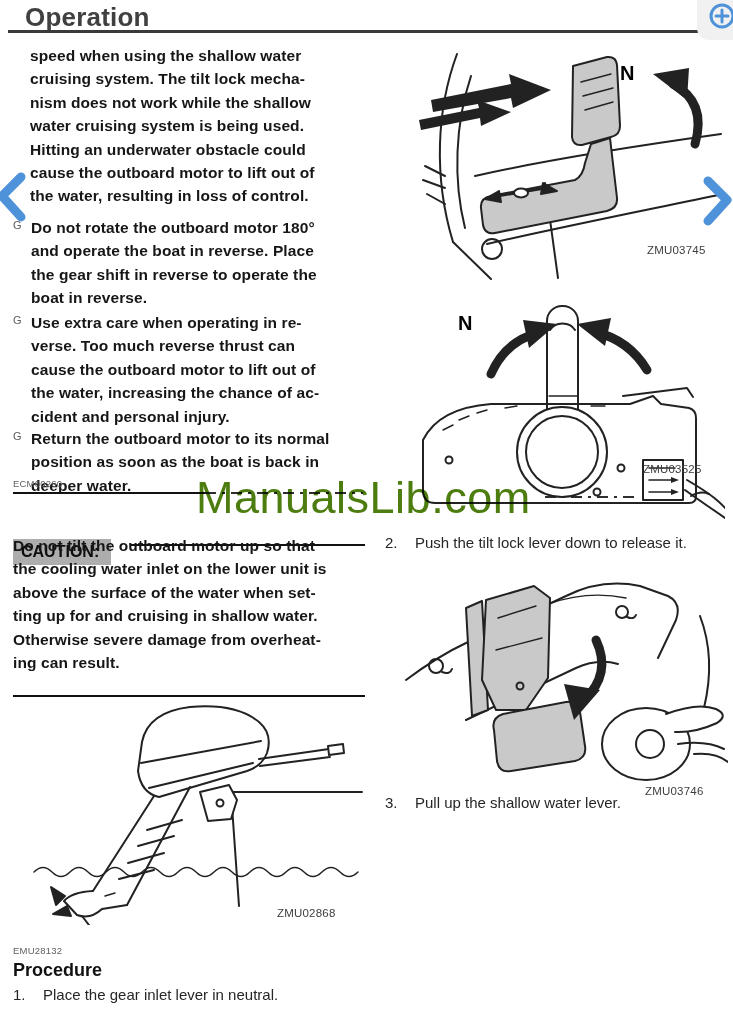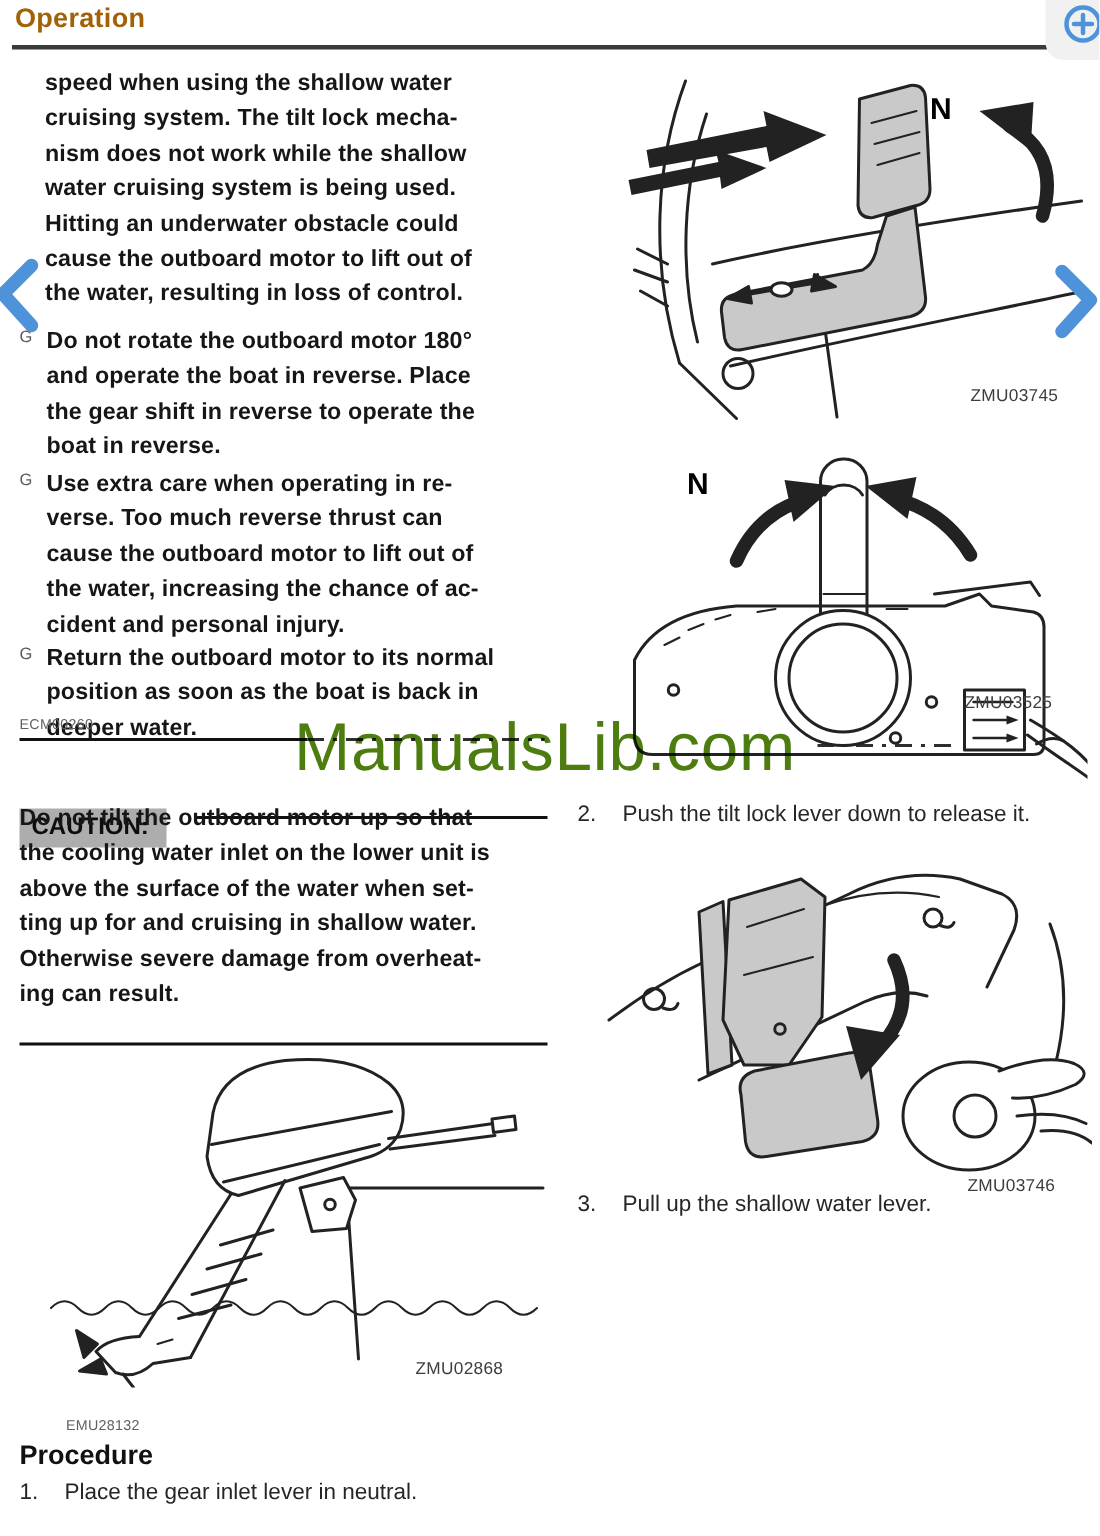--- a/index.html
+++ b/index.html
@@ -1,19 +1,19 @@
 <!DOCTYPE html>
 <html><head>
 <meta charset="utf-8">
 <style>
   html,body{margin:0;padding:0;background:#fff;}
   .page{position:relative;width:733px;height:1024px;background:#ffffff;overflow:hidden;
         font-family:"Liberation Sans", sans-serif;color:#1a1a1a;}
   .abs{position:absolute;}
-  .title{font-size:18px;font-weight:800;letter-spacing:0.2px;color:#a16207;}
+  .title{font-size:26px;font-weight:800;letter-spacing:0.2px;color:#404040;margin-left:15px;}
   .title-rule{background:#3a3a3a;height:3px;}
   .bodytext{font-size:15.5px;font-weight:700;line-height:23.4px;white-space:pre-line;letter-spacing:0.1px;color:#161616;}
   .bullet{display:flex;align-items:flex-start;}
   .bullet .marker{width:18px;flex:0 0 18px;font-size:11px;color:#5a5a5a;font-weight:400;padding-top:3px;}
   .codelabel{font-size:9.5px;color:#616161;letter-spacing:0.2px;}
   .caution-box{background:#adadad;padding:4px 12px 4px 8px;font-size:16px;font-weight:800;color:#0d0d0d;display:inline-block;}
   .rule{background:#111;height:2px;}
   .dashdot{height:2px;background:repeating-linear-gradient(90deg,#2e2e2e 0 11px,transparent 11px 17px,#2e2e2e 17px 20px,transparent 20px 26px);}
   .figlabel{font-size:11.5px;color:#3d3d3d;letter-spacing:0.2px;}
   .step{display:flex;font-size:15px;font-weight:400;color:#262626;}
@@ -128,21 +128,21 @@
 
       <path fill="#fff" d="M63,191 Q42,192 34,201 L47,215 Q60,220 72,209 L97,205"></path>
       <path fill="#222" d="M35,196 L21,187 L26,205 Z"></path>
       <path fill="#222" d="M37,206 L23,214 L41,216 Z"></path>
       <path d="M52,216 L59,225"></path>
       <path d="M75,196 L85,193" stroke-width="1.4"></path>
     </g>
   </svg>
   <div class="abs figlabel" style="left:277px;top:907px;">ZMU02868</div>
 
-  <div class="abs codelabel" style="left:13px;top:945px;margin-left:31px;">EMU28132</div>
+  <div class="abs codelabel" style="left:13px;top:945px;">EMU28132</div>
   <div class="abs proc" style="left:13px;top:960px;">Procedure</div>
   <div class="abs step" style="left:13px;top:986px;width:360px;">
     <span class="num">1.</span>
     <span>Place the gear inlet lever in neutral.</span>
   </div>
 
   <svg class="abs fig" style="left:395px;top:48px;" width="330" height="232" viewBox="0 0 330 232">
     <g fill="none" stroke="#222" stroke-width="2" stroke-linejoin="round" stroke-linecap="round">
 
       <path d="M62,6 C42,60 38,128 58,194"></path>
@@ -164,21 +164,21 @@
       <path fill="#222" d="M148,135 L162,143 L146,146 Z"></path>
       <ellipse cx="126" cy="145" rx="7" ry="4.5" fill="#fff"></ellipse>
 
       <path fill="#222" stroke="none" d="M36,52 L116,36 L114,26 L156,42 L118,60 L116,50 L38,64 Z"></path>
       <path fill="#222" stroke="none" d="M24,72 L84,60 L82,52 L116,64 L86,78 L85,70 L26,82 Z"></path>
       <path d="M300,96 Q312,54 278,36" stroke-width="9"></path>
       <path fill="#222" stroke="none" d="M292,52 L258,26 L294,20 Z"></path>
     </g>
   </svg>
   <div class="abs nlabel" style="left:620px;top:62px;">N</div>
-  <div class="abs figlabel" style="left:647px;top:258px;">ZMU03745</div>
+  <div class="abs figlabel" style="left:647px;top:244px;">ZMU03745</div>
 
   <svg class="abs fig" style="left:395px;top:300px;" width="330" height="222" viewBox="0 0 330 222">
     <g fill="none" stroke="#222" stroke-width="2" stroke-linejoin="round" stroke-linecap="round">
 
       <rect x="152" y="6" width="31" height="132" rx="15" fill="#fff"></rect>
       <path d="M155,30 A14,12 0 0 1 180,30"></path>
       <path d="M154,96 h28" stroke-width="1.4"></path>
 
       <circle cx="167" cy="152" r="45" fill="#fff"></circle>
       <circle cx="167" cy="152" r="36"></circle>

